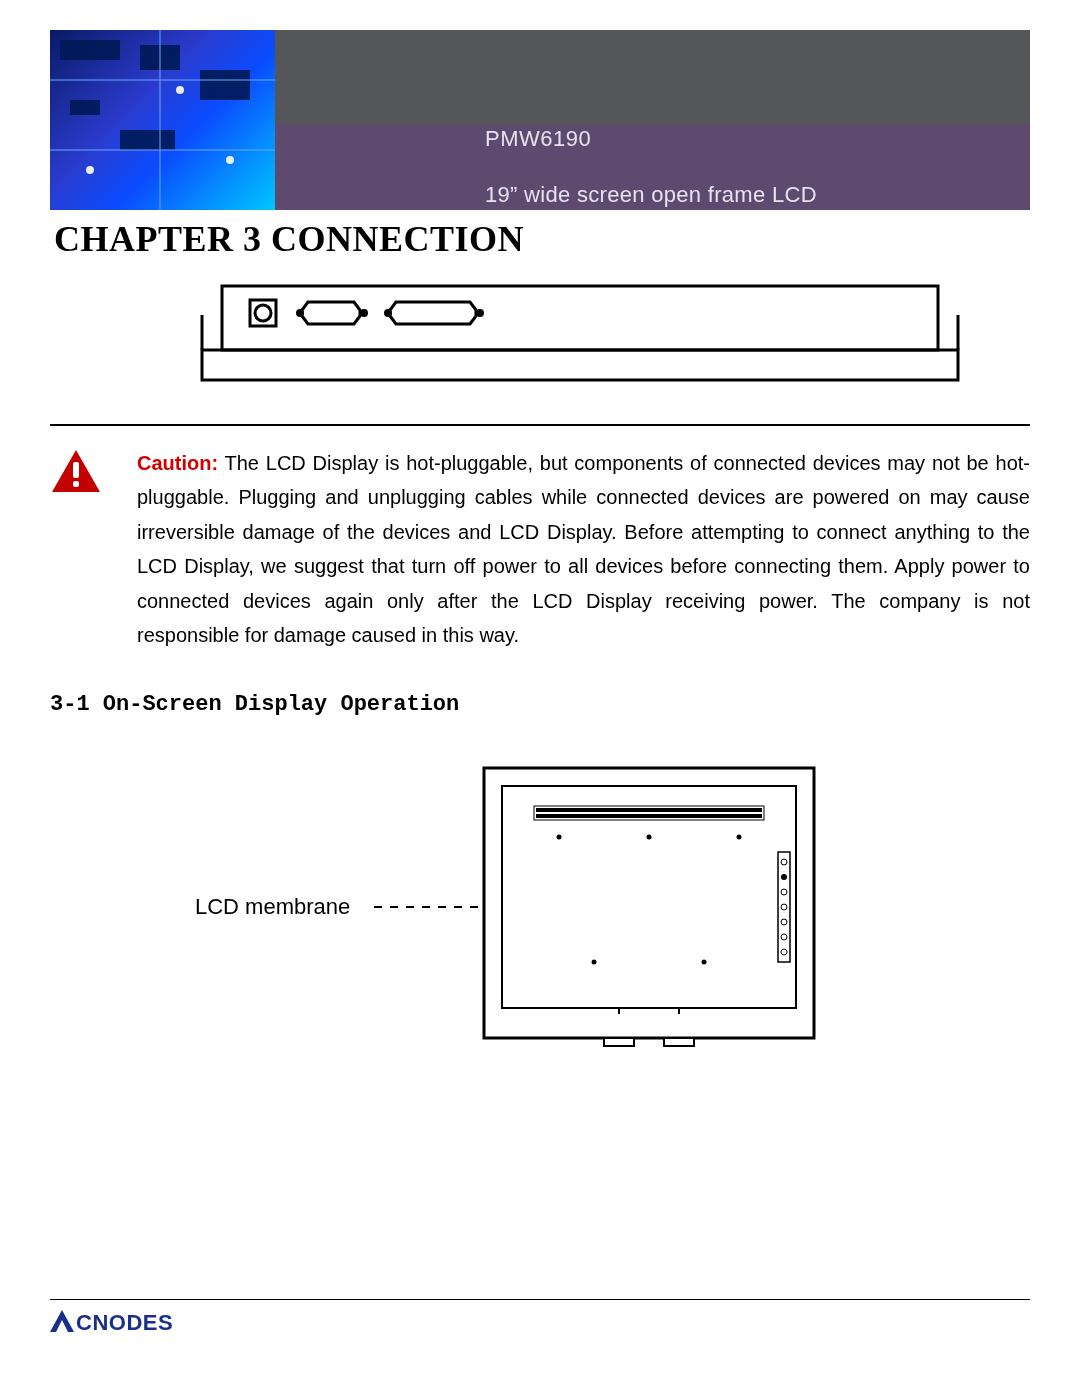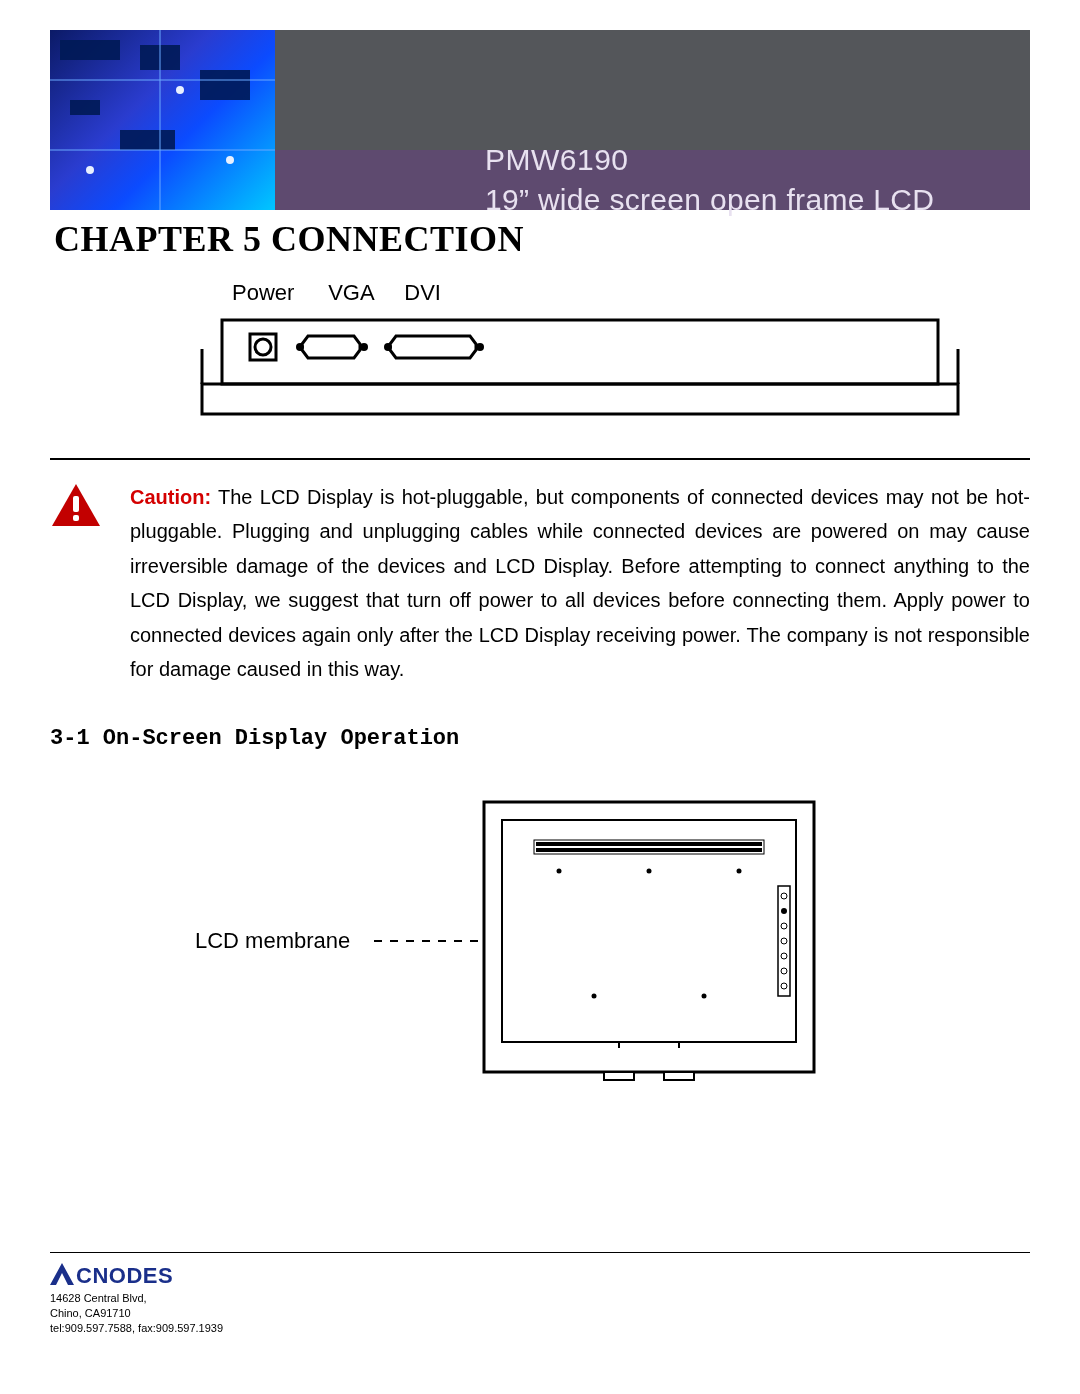--- a/index.html
+++ b/index.html
@@ -32,28 +32,28 @@
   .header-banner {
     flex: 1;
     display: flex;
     flex-direction: column;
   }
   .banner-top {
     flex: 1;
     background: #54565a;
   }
   .banner-bottom {
-    height: 60px;
+    height: 86px;
     background: #5e4a6f;
     display: flex;
     flex-direction: column;
-    justify-content: center;
+    justify-content: space-between;
     padding-left: 210px;
     color: #e8e1f0;
-    font-size: 30px;
+    font-size: 22px;
     line-height: 1.35;
   }
   .banner-bottom .model { letter-spacing: 0.5px; }
   .banner-bottom .desc  { letter-spacing: 0.3px; }
 
   
   .chapter-heading {
     font-family: "Times New Roman", serif;
     font-weight: bold;
     font-size: 36px;
@@ -79,21 +79,21 @@
 
   .hr-divider {
     border: none;
     border-top: 2px solid #000;
     margin: 0 0 20px 0;
   }
 
   
   .caution-block {
     display: flex;
-    gap: 28px;
+    gap: 35px;
     margin-bottom: 40px;
   }
   .caution-icon {
     flex-shrink: 0;
     margin-top: 2px;
   }
   .caution-text {
     font-family: Arial, sans-serif;
     font-size: 20px;
     line-height: 1.72;
@@ -192,28 +192,23 @@
     </div>
     <div class="header-banner">
       <div class="banner-top"></div>
       <div class="banner-bottom">
         <div class="model">PMW6190</div>
         <div class="desc">19” wide screen open frame LCD</div>
       </div>
     </div>
   </div>
 
-  <h1 class="chapter-heading">CHAPTER 5 CONNECTION</h1>
+  <h1 class="chapter-heading">CHAPTER 3 CONNECTION</h1>
 
   <div class="conn-wrap">
-    <div class="conn-labels">
-      <span class="lbl-power">Power</span>
-      <span class="lbl-vga">VGA</span>
-      <span class="lbl-dvi">DVI</span>
-    </div>
     <svg width="760" height="105" viewBox="0 0 760 105">
 
       <rect x="2" y="70" width="756" height="30" fill="none" stroke="#000" stroke-width="3"></rect>
 
       <rect x="22" y="6" width="716" height="64" fill="none" stroke="#000" stroke-width="3"></rect>
 
       <line x1="2" y1="70" x2="2" y2="35" stroke="#000" stroke-width="3"></line>
       <line x1="758" y1="70" x2="758" y2="35" stroke="#000" stroke-width="3"></line>
 
       <rect x="50" y="20" width="26" height="26" fill="none" stroke="#000" stroke-width="3"></rect>
@@ -293,20 +288,15 @@
 <div class="footer">
   <hr class="footer-rule">
   <div class="footer-cols">
     <div class="footer-left">
       <div class="footer-logo">
         <svg width="24" height="22" viewBox="0 0 24 22">
           <path d="M12 0 L24 22 H18 L12 10 L6 22 H0 Z" fill="#1a2f8a"></path>
         </svg>
         <span>CNODES</span>
       </div>
-      <div class="footer-addr">
-        <div>14628 Central Blvd,</div>
-        <div>Chino, CA91710</div>
-        <div>tel:909.597.7588, fax:909.597.1939</div>
-      </div>
     </div>
   </div>
 </div>
 
 </body></html>

